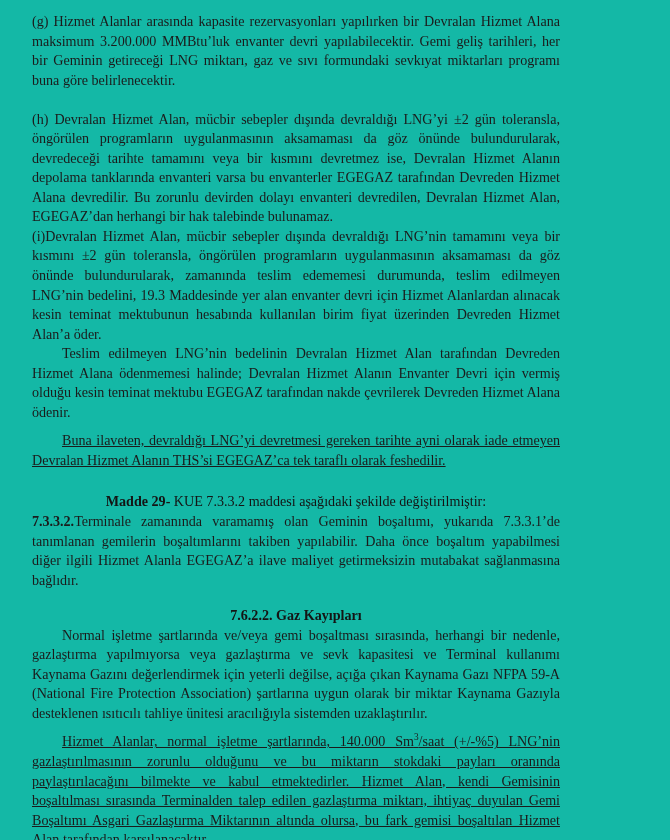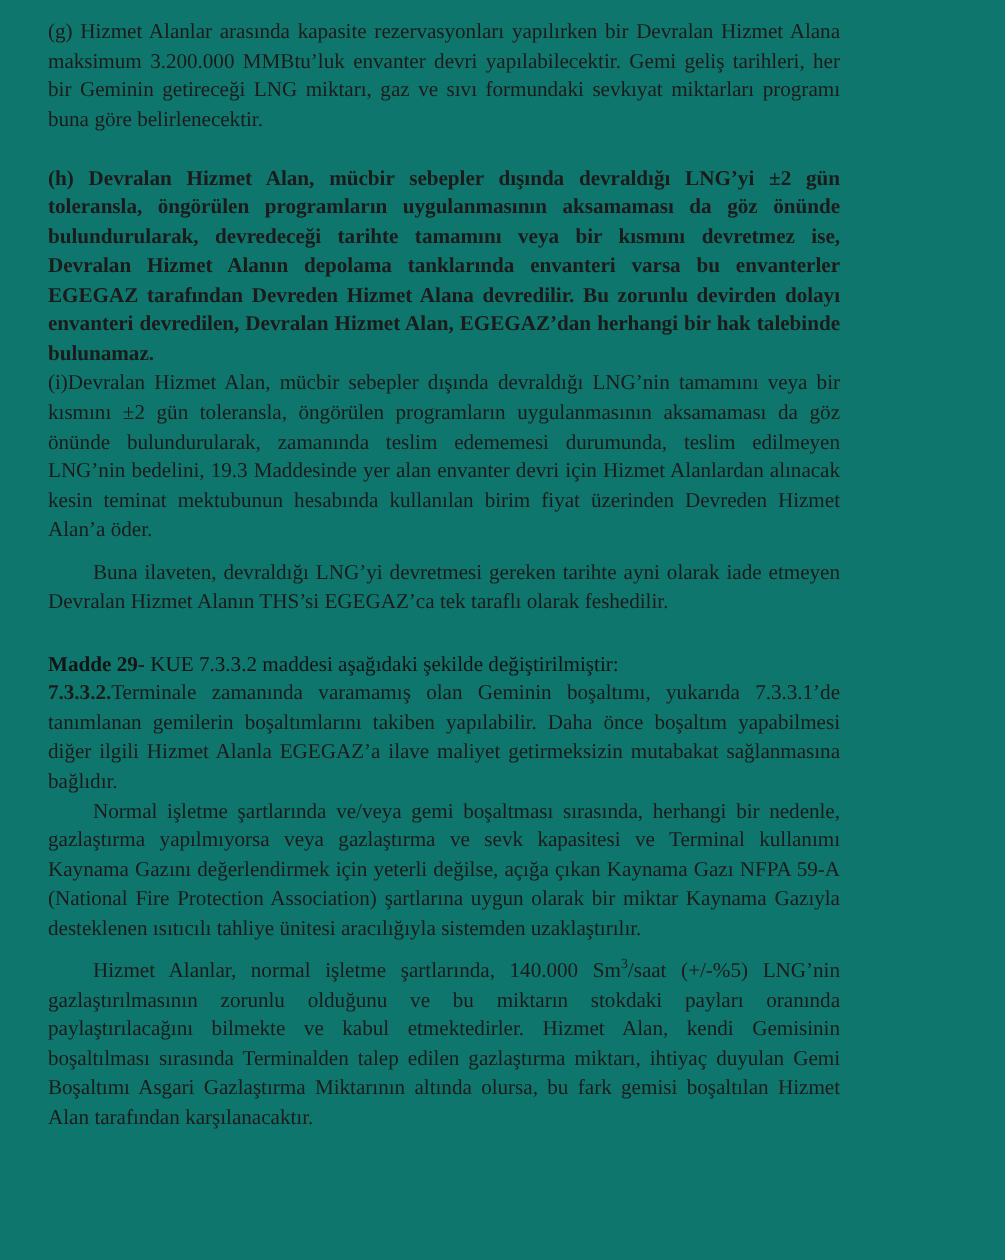--- a/index.html
+++ b/index.html
@@ -12,21 +12,21 @@
     width: 670px;
     height: 840px;
     overflow: hidden;
     font-family: "Liberation Serif", "DejaVu Serif", serif;
     color: #171717;
   }
   .page {
     position: relative;
     width: 670px;
     height: 840px;
-    background: #0f766e;
+    background: #14b8a6;
     box-sizing: border-box;
     padding: 12px 58px 0 32px;
   }
   .doc-body {
     width: 528px;
   }
   p.para {
     margin: 0;
     font-size: 14.1px;
     line-height: 19.55px;
@@ -34,30 +34,30 @@
     text-justify: inter-word;
     letter-spacing: -0.02px;
     word-spacing: 0.1px;
     color: #1b1b1b;
   }
   p.indent {
     text-indent: 30px;
   }
   p.gap-before {
     margin-top: 19.4px;
-    font-weight: bold;
   }
   p.gap-small {
     margin-top: 9px;
+    text-decoration: underline;
   }
   .heading {
     margin: 0;
     font-size: 14.1px;
     line-height: 19.55px;
-    text-align: left;
+    text-align: center;
     color: #141414;
   }
   .heading b, b {
     font-weight: bold;
   }
   .hd-gap {
     margin-top: 22px;
   }
   .hd-gap-sm {
     margin-top: 16px;
@@ -73,28 +73,30 @@
 
 <div class="page">
   <div class="doc-body">
 
     <p class="para">(g) Hizmet Alanlar arasında kapasite rezervasyonları yapılırken bir Devralan Hizmet Alana maksimum 3.200.000 MMBtu’luk envanter devri yapılabilecektir. Gemi geliş tarihleri, her bir Geminin getireceği LNG miktarı, gaz ve sıvı formundaki sevkıyat miktarları programı buna göre belirlenecektir.</p>
 
     <p class="para gap-before">(h) Devralan Hizmet Alan, mücbir sebepler dışında devraldığı LNG’yi ±2 gün toleransla, öngörülen programların uygulanmasının aksamaması da göz önünde bulundurularak, devredeceği tarihte tamamını veya bir kısmını devretmez ise, Devralan Hizmet Alanın depolama tanklarında envanteri varsa bu envanterler EGEGAZ tarafından Devreden Hizmet Alana devredilir. Bu zorunlu devirden dolayı envanteri devredilen, Devralan Hizmet Alan, EGEGAZ’dan herhangi bir hak talebinde bulunamaz.</p>
 
     <p class="para">(i)Devralan Hizmet Alan, mücbir sebepler dışında devraldığı LNG’nin tamamını veya bir kısmını ±2 gün toleransla, öngörülen programların uygulanmasının aksamaması da göz önünde bulundurularak, zamanında teslim edememesi durumunda, teslim edilmeyen LNG’nin bedelini, 19.3 Maddesinde yer alan envanter devri için Hizmet Alanlardan alınacak kesin teminat mektubunun hesabında kullanılan birim fiyat üzerinden Devreden Hizmet Alan’a öder.</p>
 
+    <p class="para indent">Teslim edilmeyen LNG’nin bedelinin Devralan Hizmet Alan tarafından Devreden Hizmet Alana ödenmemesi halinde; Devralan Hizmet Alanın Envanter Devri için vermiş olduğu kesin teminat mektubu EGEGAZ tarafından nakde çevrilerek Devreden Hizmet Alana ödenir.</p>
 
     <p class="para indent gap-small">Buna ilaveten, devraldığı LNG’yi devretmesi gereken tarihte ayni olarak iade etmeyen Devralan Hizmet Alanın THS’si EGEGAZ’ca tek taraflı olarak feshedilir.</p>
 
     <p class="heading hd-gap"><b>Madde 29-</b><span> KUE 7.3.3.2  maddesi aşağıdaki şekilde değiştirilmiştir:</span></p>
 
     <p class="para hd-gap-sm"><b>7.3.3.2.</b><span>Terminale zamanında varamamış olan Geminin boşaltımı, yukarıda 7.3.3.1’de tanımlanan gemilerin boşaltımlarını takiben yapılabilir. Daha önce boşaltım yapabilmesi diğer ilgili Hizmet Alanla EGEGAZ’a ilave maliyet getirmeksizin mutabakat sağlanmasına bağlıdır.</span></p>
 
 
+    <p class="heading hd-gap-sm"><b>7.6.2.2. Gaz Kayıpları</b></p>
 
     <p class="para indent hd-gap-sm">Normal işletme şartlarında ve/veya gemi boşaltması sırasında, herhangi bir nedenle, gazlaştırma yapılmıyorsa veya gazlaştırma ve sevk kapasitesi ve Terminal kullanımı Kaynama Gazını değerlendirmek için yeterli değilse, açığa çıkan Kaynama Gazı NFPA 59-A (National Fire Protection Association) şartlarına uygun olarak bir miktar Kaynama Gazıyla desteklenen ısıtıcılı tahliye ünitesi aracılığıyla sistemden uzaklaştırılır.</p>
 
 
     <p class="para indent gap-small"><span>Hizmet Alanlar, normal işletme şartlarında, 140.000 Sm</span><sup>3</sup><span>/saat (+/-%5) LNG’nin gazlaştırılmasının zorunlu olduğunu ve bu miktarın stokdaki  payları oranında paylaştırılacağını bilmekte ve kabul etmektedirler. Hizmet Alan, kendi Gemisinin boşaltılması sırasında Terminalden talep edilen gazlaştırma miktarı, ihtiyaç duyulan Gemi Boşaltımı Asgari Gazlaştırma Miktarının altında olursa, bu fark gemisi boşaltılan Hizmet Alan tarafından karşılanacaktır.</span></p>
 
   </div>
 </div>
 
 </body></html>

